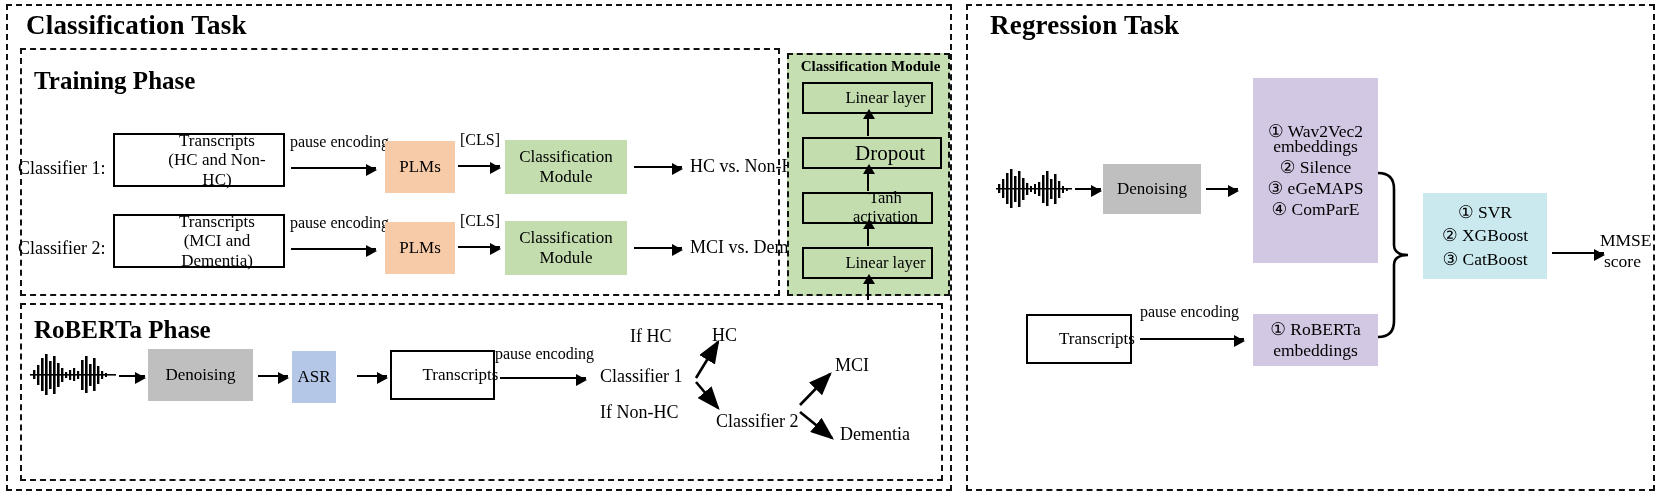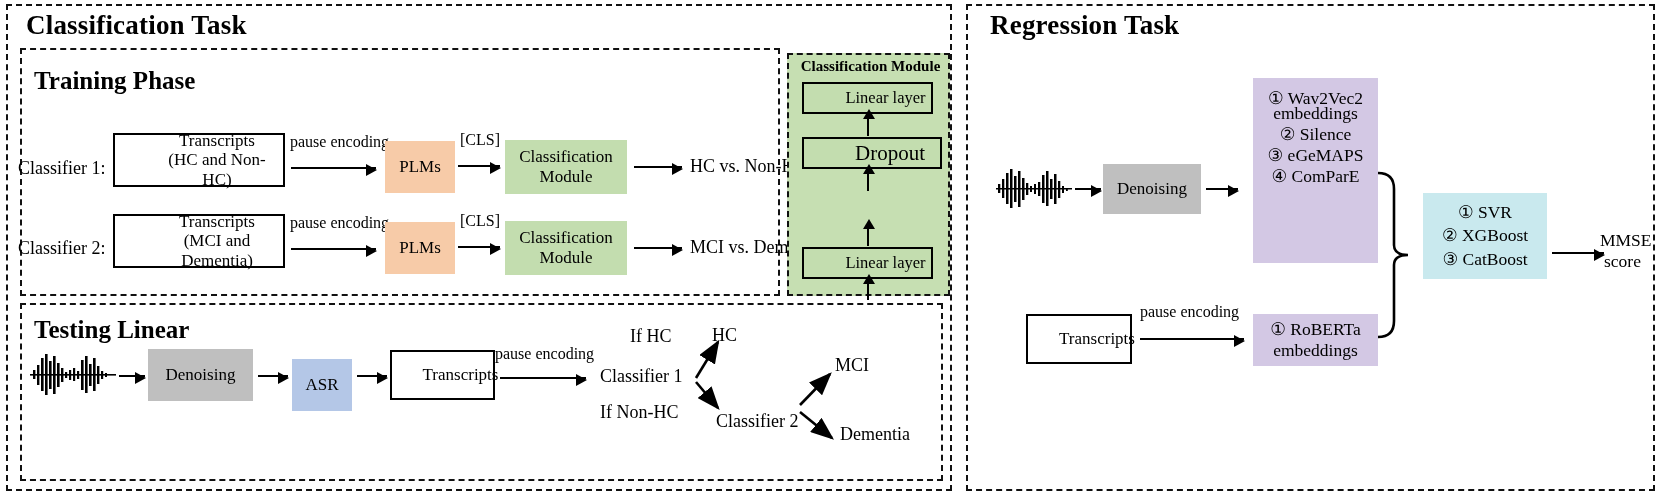--- a/index.html
+++ b/index.html
@@ -106,30 +106,33 @@
   <div class="abs box box-solid" style="left:802px;top:82px;width:131px;height:32px;background:#C3DDAF;font-size:16.5px;">
     <span>Linear layer</span>
   </div>
   <div class="abs arrow-up" style="left:867px;top:118px;height:18px;"></div>
 
   <div class="abs box box-solid" style="left:802px;top:137px;width:140px;height:32px;background:#C3DDAF;font-size:21px;">
     <span>Dropout</span>
   </div>
   <div class="abs arrow-up" style="left:867px;top:173px;height:18px;"></div>
 
+  <div class="abs box box-solid" style="left:802px;top:192px;width:131px;height:32px;background:#C3DDAF;font-size:16.5px;">
+    <span>Tanh activation</span>
+  </div>
   <div class="abs arrow-up" style="left:867px;top:228px;height:18px;"></div>
 
   <div class="abs box box-solid" style="left:802px;top:247px;width:131px;height:32px;background:#C3DDAF;font-size:16.5px;">
     <span>Linear layer</span>
   </div>
   <div class="abs arrow-up" style="left:867px;top:283px;height:17px;"></div>
 
   <div class="abs panel-inner" style="left:20px;top:303px;width:923px;height:178px;"></div>
 
-  <div class="abs phase-title" style="left:34px;top:317px;">Testing Linear</div>
+  <div class="abs phase-title" style="left:34px;top:317px;">RoBERTa Phase</div>
 
   <svg class="abs wave" style="left:30px;top:352px;" width="86" height="46" viewBox="0 0 86 46">
     <g fill="#000">
       <rect x="0" y="22" width="86" height="1.6"></rect>
       <rect x="3" y="18" width="2.4" height="9"></rect>
         <rect x="7" y="13" width="2.4" height="20"></rect>
       <rect x="11" y="6" width="2.6" height="33"></rect>
         <rect x="15" y="2" width="2.6" height="41"></rect>
       <rect x="19" y="9" width="2.6" height="28"></rect>
         <rect x="23" y="4" width="2.6" height="38"></rect>
@@ -150,21 +153,21 @@
   </svg>
 
   <div class="abs arrow-h" style="left:119px;top:375px;width:26px;"></div>
 
   <div class="abs box box-plain" style="left:148px;top:349px;width:105px;height:52px;background:#BFBFBF;">
     <span>Denoising</span>
   </div>
 
   <div class="abs arrow-h" style="left:258px;top:375px;width:30px;"></div>
 
-  <div class="abs box box-plain" style="left:292px;top:359px;width:60px;height:52px;background:#B4C7E7;">
+  <div class="abs box box-plain" style="left:292px;top:351px;width:44px;height:52px;background:#B4C7E7;">
     <span>ASR</span>
   </div>
 
   <div class="abs arrow-h" style="left:357px;top:375px;width:30px;"></div>
 
   <div class="abs box box-solid" style="left:390px;top:350px;width:105px;height:50px;">
     <span>Transcripts</span>
   </div>
 
   <div class="abs small" style="left:495px;top:345px;white-space:nowrap;">pause encoding</div>
@@ -225,21 +228,21 @@
 
   <div class="abs arrow-h" style="left:1075px;top:188px;width:26px;"></div>
 
   <div class="abs box box-plain" style="left:1103px;top:164px;width:98px;height:50px;background:#BFBFBF;">
     <span>Denoising</span>
   </div>
 
   <div class="abs arrow-h" style="left:1206px;top:188px;width:32px;"></div>
 
   <div class="abs box box-plain" style="left:1253px;top:78px;width:125px;height:185px;background:#D3C8E4;
-              flex-direction:column;justify-content:flex-start;padding:10px 4px;">
+              flex-direction:column;justify-content:center;padding:10px 4px;">
     <span class="lbl-c" style="margin-bottom:-6px;">① Wav2Vec2</span>
     <span class="lbl-c">embeddings</span>
     <span class="lbl-c">② Silence</span>
     <span class="lbl-c">③ eGeMAPS</span>
     <span class="lbl-c">④ ComParE</span>
   </div>
 
   <div class="abs box box-solid" style="left:1026px;top:314px;width:106px;height:50px;">
     <span>Transcripts</span>
   </div>

